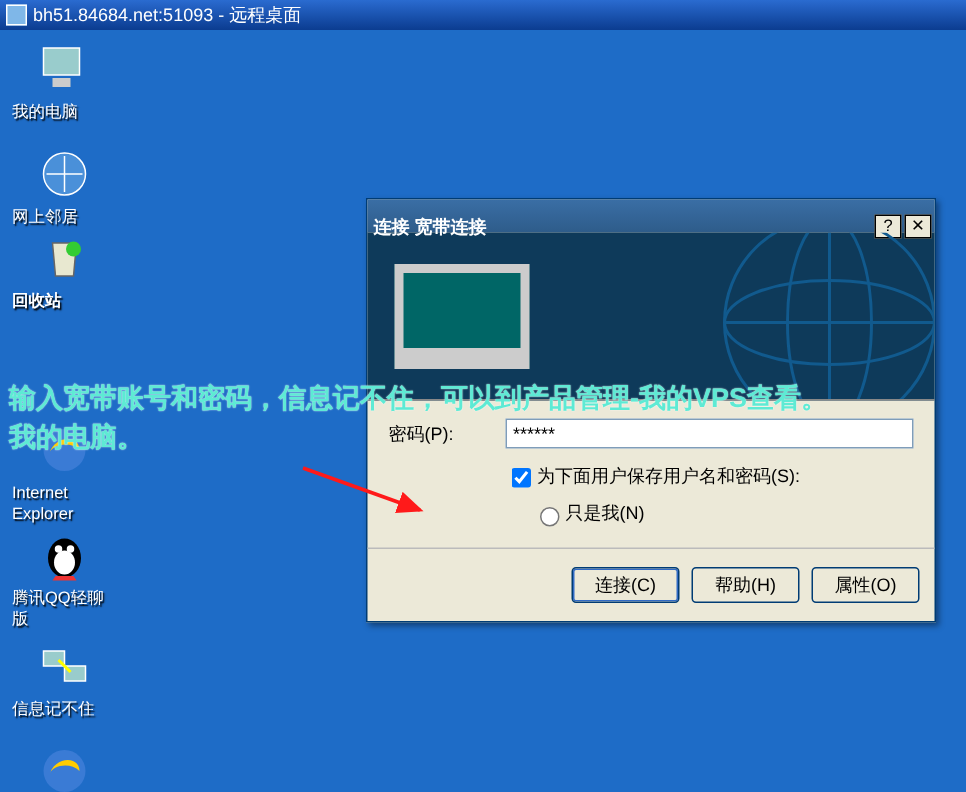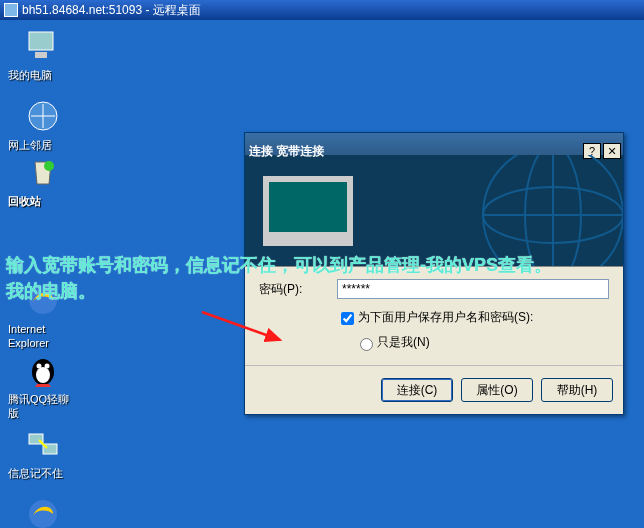--- a/index.html
+++ b/index.html
@@ -265,17 +265,17 @@
         <span>为下面用户保存用户名和密码(S):</span>
       </div>
       <div class="radio-row">
         <input type="radio" name="who" style="">
         <span>只是我(N)</span>
       </div>
     </div>
 
     <div class="btn-row">
       <button class="winbtn default">连接(C)</button>
+      <button class="winbtn">帮助(H)</button>
       <button class="winbtn">属性(O)</button>
-      <button class="winbtn">帮助(H)</button>
     </div>
   </div>
 </div>
 
 </body></html>

